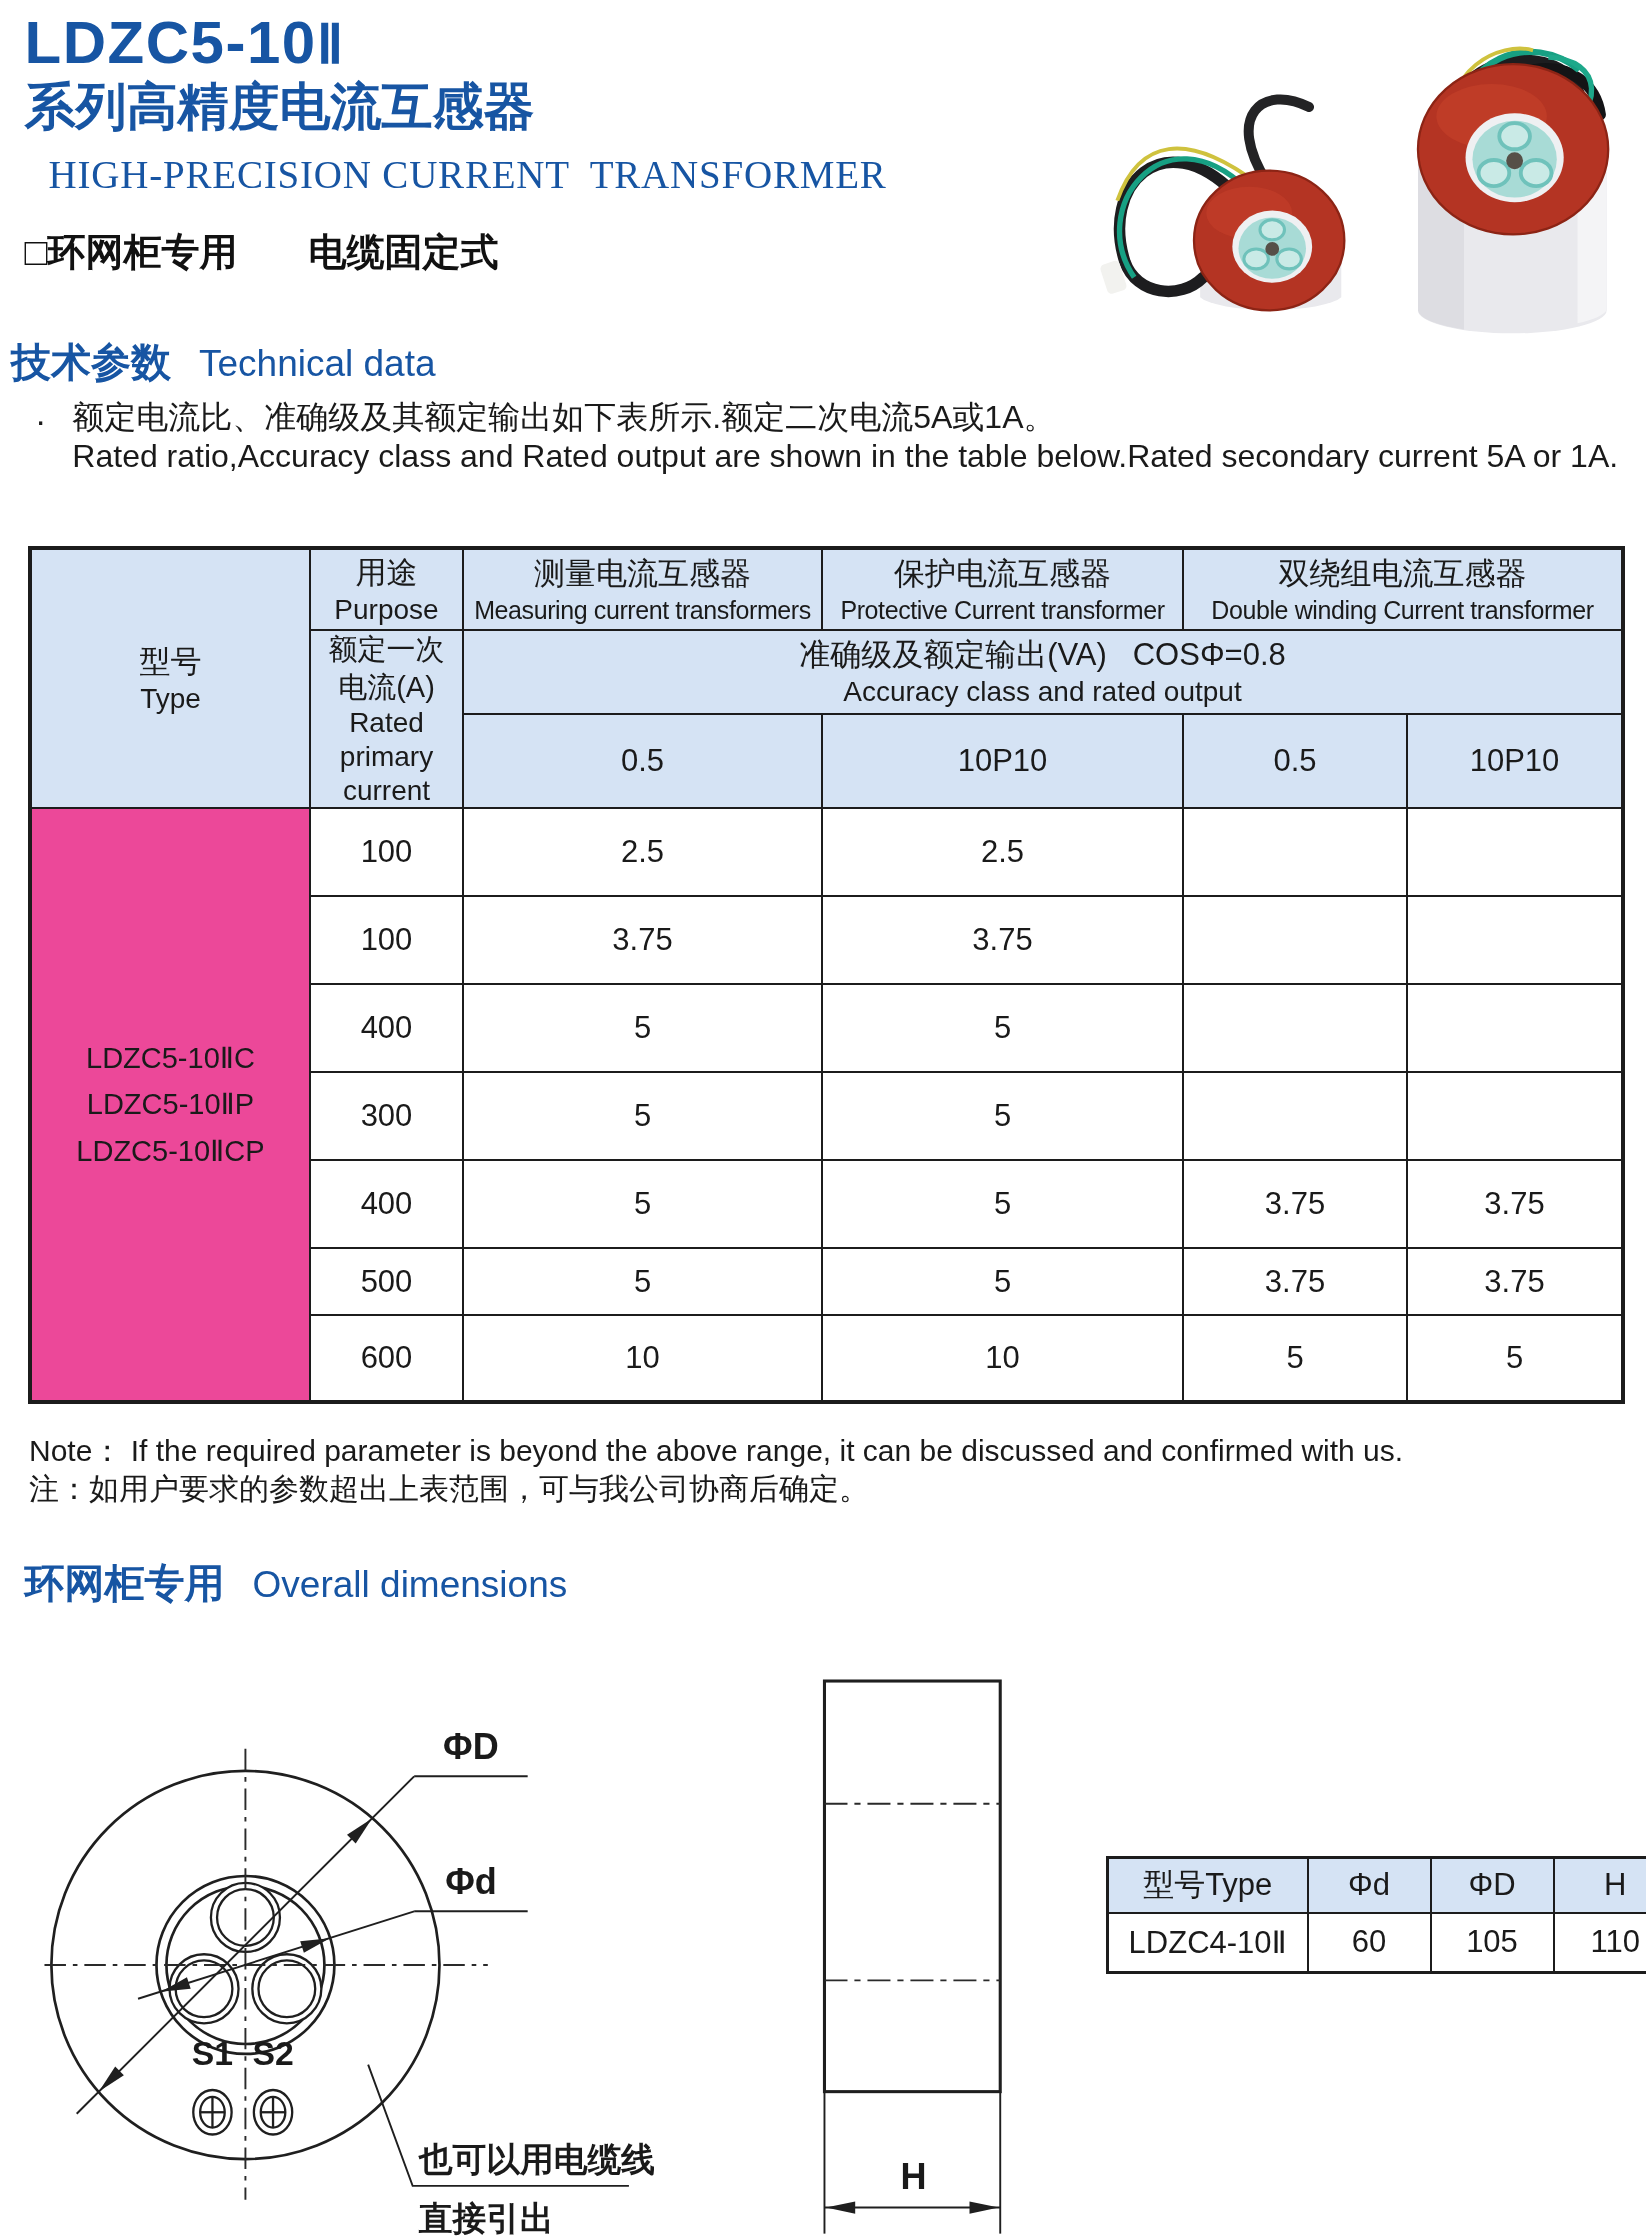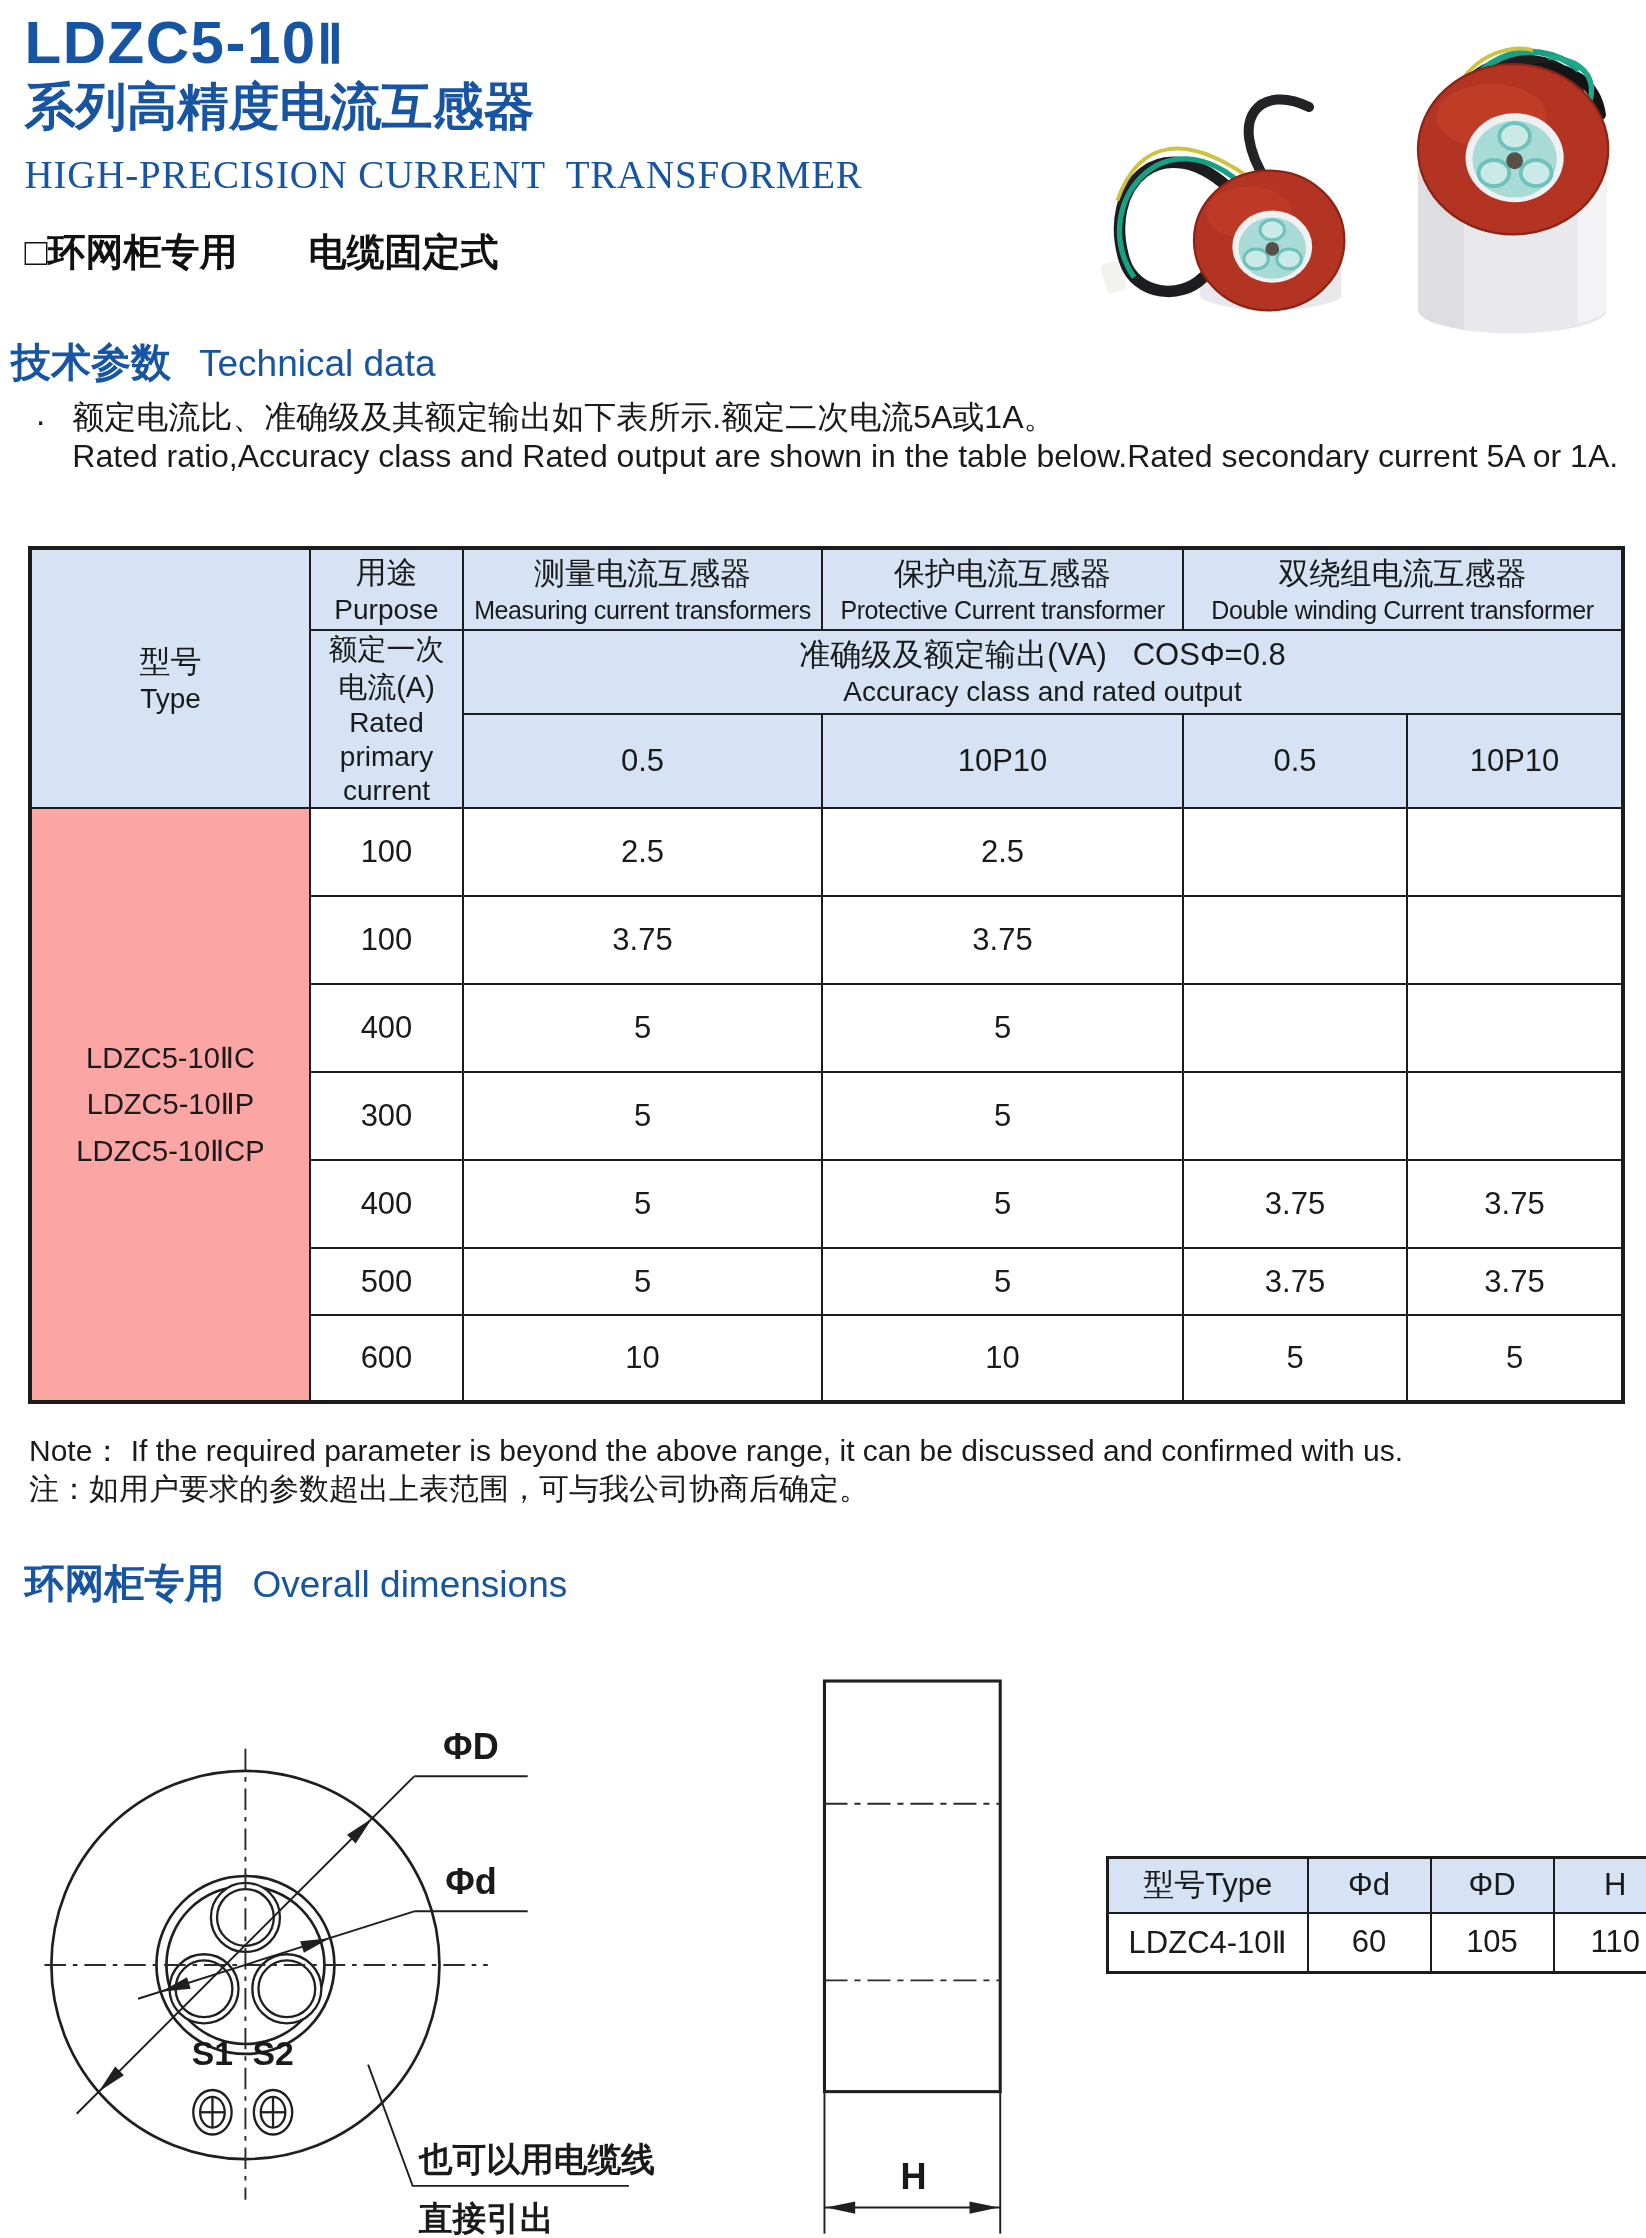--- a/index.html
+++ b/index.html
@@ -5,21 +5,21 @@
   html,body{margin:0;padding:0;background:#ffffff;}
   .page{position:relative;width:1647px;height:2239px;background:#ffffff;overflow:hidden;
         font-family:"Liberation Sans",sans-serif;color:#1a1a1a;}
 
   
   .title-block{position:absolute;left:24.6px;top:10.7px;}
   .title-model{font-size:60px;font-weight:bold;color:#1755a3;letter-spacing:1.5px;line-height:1.05;}
   .title-model .suffix{font-family:"Liberation Serif",serif;font-size:54px;font-weight:bold;}
   .title-series{font-size:51px;font-weight:bold;color:#1755a3;margin-top:6.1px;line-height:1.05;}
   .title-en{font-family:"Liberation Serif",serif;font-size:39px;color:#1755a3;margin-top:18.4px;
-            white-space:pre;letter-spacing:0.8px;}
+            white-space:pre;letter-spacing:0.8px;margin-left:24px;}
   .usage{position:absolute;left:24.6px;top:227px;font-size:38px;font-weight:bold;color:#111;}
   .usage .gap{display:inline-block;width:71px;}
 
   
   .sec-heading{position:absolute;display:flex;align-items:baseline;color:#1755a3;}
   .sec-heading .cn{font-size:40px;font-weight:bold;}
   .sec-heading .en{font-size:37px;margin-left:28px;}
   .tech-heading{left:11px;top:335px;text-align:right;}
   .dims-heading{left:24.6px;top:1556px;}
 
@@ -38,21 +38,21 @@
   .main-table .hd{background:#d5e3f4;}
   .main-table .cn{font-size:31px;line-height:1.3;}
   .main-table .en{font-size:28px;line-height:1.2;}
   .main-table .en-sm{font-size:25px;letter-spacing:-0.4px;line-height:1.2;}
   .main-table .pre{white-space:pre;}
   .main-table .primary .cn{font-size:29px;}
   .main-table .primary .en{font-size:28px;}
   .main-table .sub{font-size:31px;margin-left:9px;}
   .main-table .models div{font-size:29px;line-height:1.6;}
   .main-table .val{font-size:31px;background:#ffffff;}
-  .main-table .models{background:#fca5a5;}
+  .main-table .models{background:#ec4899;}
 
   
   .notes{position:absolute;left:29px;top:1432px;}
   .notes div{font-size:30px;line-height:1.25;}
 
   
   .frontview{position:absolute;left:23px;top:1658px;}
   .sideview{position:absolute;left:806px;top:1658px;}
   .drawing-text{font-family:"Liberation Sans",sans-serif;fill:#1a1a1a;}
 

